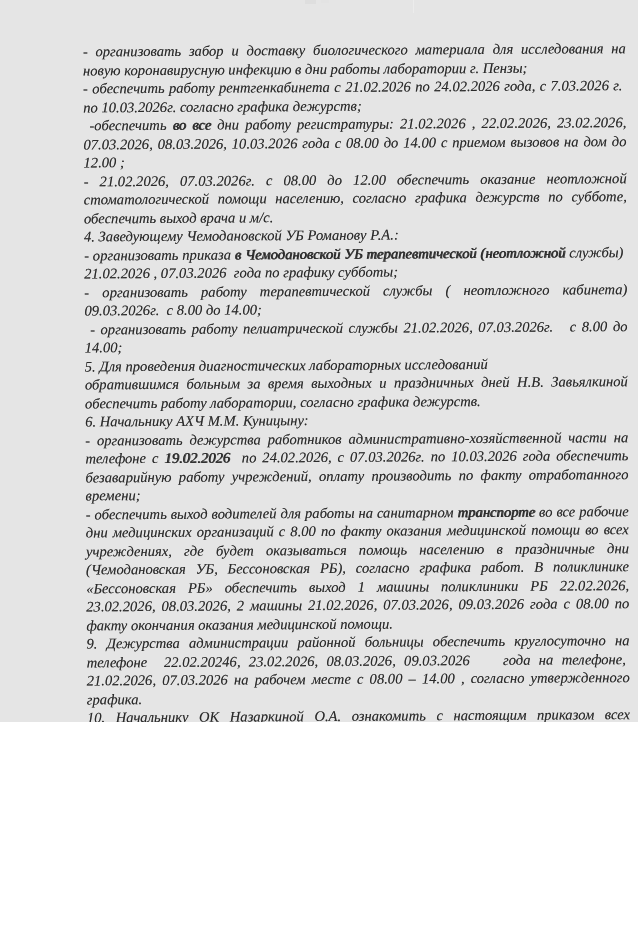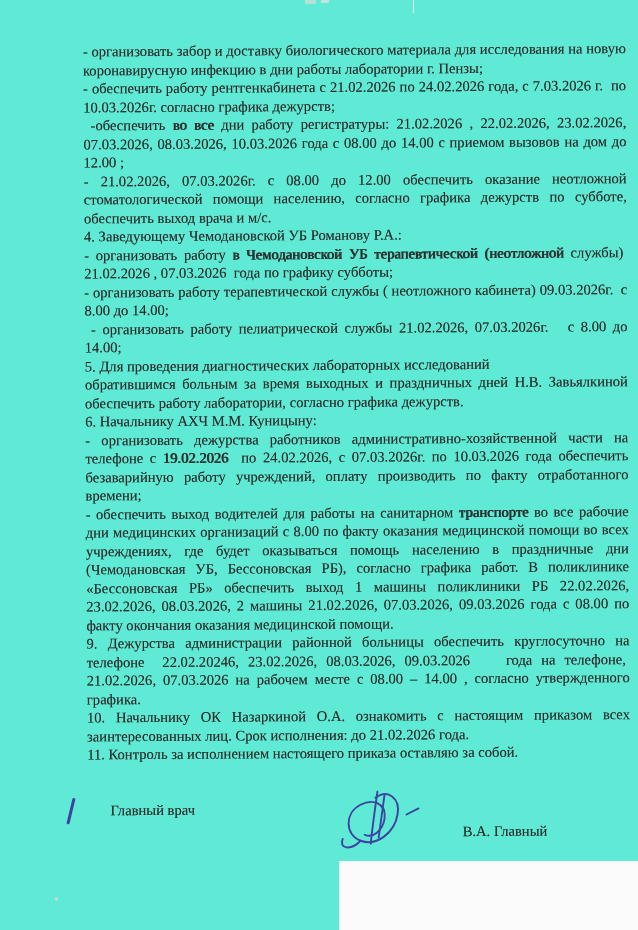--- a/index.html
+++ b/index.html
@@ -1,19 +1,20 @@
 <!DOCTYPE html>
 <html><head>
 <meta charset="utf-8">
 <style>
   html,body { margin:0; padding:0; background:#ffffff; }
   .page {
-    position:relative; width:638px; height:930px;
-    background:#5eead4; overflow:hidden;
+    position:relative; width:638px; height:722px;
+    background:#e5e5e5; overflow:hidden;
     font-family:"Liberation Serif", serif;
+    font-style:italic;
   }
   .sheet {
     position:absolute; left:0; top:0; width:638px; height:930px;
     transform:rotate(-0.35deg); transform-origin:320px 400px;
   }
   .content {
     position:absolute; left:85px; top:41px; width:543px;
     color:#2b2b2b; font-size:14.6px; line-height:18.5px;
     text-shadow:0 0 0.45px rgba(50,50,50,0.55);
   }
@@ -50,21 +51,21 @@
 
 <div class="page">
   <div class="sheet">
 
     <div class="content" id="doc-body">
         <p class="just"><span>- организовать забор и доставку биологического материала для исследования на новую коронавирусную инфекцию в дни работы лаборатории г. Пензы;</span></p>
         <p class="just"><span>- обеспечить работу рентгенкабинета с 21.02.2026 по 24.02.2026 года, с 7.03.2026 г.&nbsp; по 10.03.2026г. согласно графика дежурств;</span></p>
         <p class="just"><span>&nbsp;-обеспечить </span><span class="dbl">во все</span><span> дни работу регистратуры: 21.02.2026 , 22.02.2026, 23.02.2026, 07.03.2026, 08.03.2026, 10.03.2026 года с 08.00 до 14.00 с приемом вызовов на дом до 12.00 ;</span></p>
         <p class="just"><span>- 21.02.2026, 07.03.2026г. с 08.00 до 12.00 обеспечить оказание неотложной стоматологической помощи населению, согласно графика дежурств по субботе, обеспечить выход врача и м/с.</span></p>
         <p class=""><span>4. Заведующему Чемодановской УБ Романову Р.А.:</span></p>
-        <p class="just"><span>- организовать работу </span><span class="dbl">в Чемодановской УБ терапевтической (неотложной</span><span> службы)&nbsp; 21.02.2026 , 07.03.2026&nbsp; года по графику субботы;</span></p>
+        <p class="just"><span>- организовать приказа </span><span class="dbl">в Чемодановской УБ терапевтической (неотложной</span><span> службы)&nbsp; 21.02.2026 , 07.03.2026&nbsp; года по графику субботы;</span></p>
         <p class="just"><span>- организовать работу терапевтической службы ( неотложного кабинета) 09.03.2026г.&nbsp; с 8.00 до 14.00;</span></p>
         <p class="just"><span>&nbsp;- организовать работу пелиатрической службы 21.02.2026, 07.03.2026г.&nbsp;&nbsp; с 8.00 до 14.00;</span></p>
         <p class=""><span>5. Для проведения диагностических лабораторных исследований</span></p>
         <p class="just"><span>обратившимся больным за время выходных и праздничных дней Н.В. Завьялкиной обеспечить работу лаборатории, согласно графика дежурств.</span></p>
         <p class=""><span>6. Начальнику АХЧ М.М. Куницыну:</span></p>
         <p class="just"><span>- организовать дежурства работников административно-хозяйственной части на телефоне с </span><span class="dbl">19.02.2026</span><span>&nbsp; по 24.02.2026, с 07.03.2026г. по 10.03.2026 года обеспечить безаварийную работу учреждений, оплату производить по факту отработанного времени;</span></p>
         <p class="just"><span>- обеспечить выход водителей для работы на санитарном </span><span class="dbl">транспорте</span><span> во все рабочие дни медицинских организаций с 8.00 по факту оказания медицинской помощи во всех учреждениях, где будет оказываться помощь населению в праздничные дни (Чемодановская УБ, Бессоновская РБ), согласно графика работ. В поликлинике «Бессоновская РБ» обеспечить выход 1 машины поликлиники РБ 22.02.2026, 23.02.2026, 08.03.2026, 2 машины 21.02.2026, 07.03.2026, 09.03.2026 года с 08.00 по факту окончания оказания медицинской помощи.</span></p>
         <p class="just"><span>9. Дежурства администрации районной больницы обеспечить круглосуточно на телефоне&nbsp; 22.02.20246, 23.02.2026, 08.03.2026, 09.03.2026&nbsp;&nbsp;&nbsp; года на телефоне,&nbsp; 21.02.2026, 07.03.2026 на рабочем месте с 08.00 – 14.00 , согласно утвержденного графика.</span></p>
         <p class="just"><span>10. Начальнику ОК Назаркиной О.А. ознакомить с настоящим приказом всех заинтересованных лиц. Срок исполнения: до 21.02.2026 года.</span></p>
         <p class=""><span>11. Контроль за исполнением настоящего приказа оставляю за собой.</span></p>

